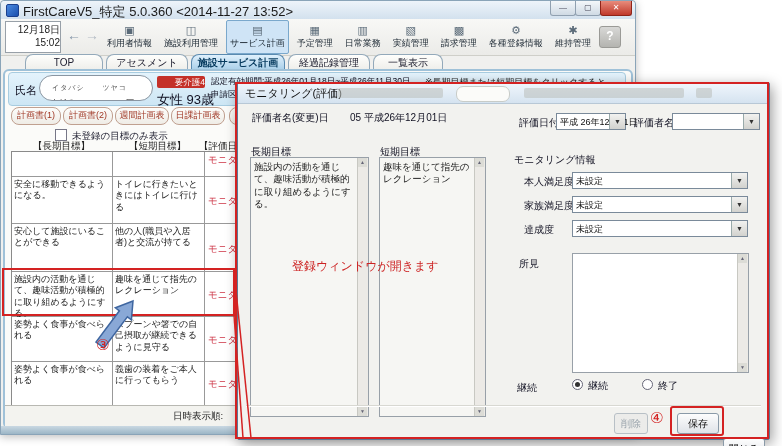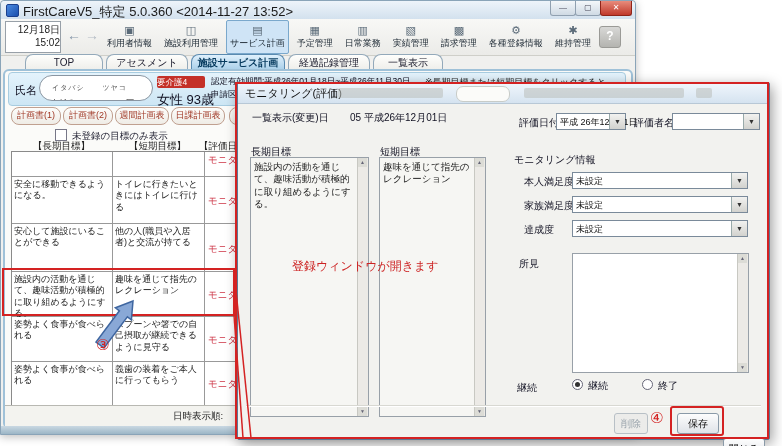--- a/index.html
+++ b/index.html
@@ -49,21 +49,21 @@
   #patient-bar{position:absolute;left:3px;top:1px;width:616px;height:32px;border:1px solid #a8cce0;
     border-radius:4px;background:linear-gradient(#e4f3fc,#cde6f4);}
   #lbl-shimei{position:absolute;left:6px;top:10px;font-size:11px;color:#112;}
   #name-capsule{position:absolute;left:30px;top:2px;width:114px;height:26px;background:#fff;
     border:1px solid #8a96a2;border-radius:13px;padding-left:12px;box-sizing:border-box;overflow:hidden;}
   .furi{font-size:7px;color:#555;letter-spacing:1px;display:inline-block;}
   .furi.sei{width:46px;}
   .nm{font-size:11px;color:#111;display:inline-block;line-height:11px;}
   .nm.sei{width:46px;}
   #care-badge{position:absolute;left:148px;top:3px;width:48px;height:12px;background:#c43028;color:#fff;
-    font-size:8.5px;text-align:left;line-height:12px;border-radius:2px;}
+    font-size:8.5px;text-align:right;line-height:12px;border-radius:2px;}
   #sex-age{position:absolute;left:148px;top:18px;font-size:13px;color:#112;}
   #cert-line{position:absolute;left:202px;top:3px;font-size:8.5px;color:#112;white-space:nowrap;}
   #appl-line{position:absolute;left:202px;top:16px;font-size:8.5px;color:#112;white-space:nowrap;}
   #blur-pill{position:absolute;left:380px;top:14px;width:30px;height:13px;background:#d6d6d2;border-radius:7px;opacity:.85;}
   #goal-note{position:absolute;left:416px;top:3px;font-size:9px;color:#222;white-space:nowrap;}
   
   .subtab{position:absolute;top:36px;height:16px;border:1px solid #c0a090;border-radius:8px;
     background:linear-gradient(#fdfdfb,#efece6);color:#a03826;font-size:9px;text-align:center;line-height:15px;}
   #sub-0{left:6px;width:48px;}
   #sub-1{left:58px;width:48px;}
@@ -292,21 +292,21 @@
 
   <div id="dialog">
     <div id="dlg-titlebar">
       <div id="dlg-title">モニタリング(評価)</div>
       <div class="blurbox" id="blur-1"></div>
       <div class="blurbox" id="blur-2"></div>
       <div class="blurbox" id="blur-3"></div>
       <div class="blurbox" id="blur-4"></div>
     </div>
 
-    <div class="dlbl" style="left:14px;top:28px;">一覧表示(変更)日</div>
+    <div class="dlbl" style="left:14px;top:28px;">評価者名(変更)日</div>
     <div class="dlbl" style="left:112px;top:28px;">05 平成26年12月01日</div>
 
     <div class="dlbl" style="left:281px;top:33px;">評価日付</div>
     <div class="combo" id="cmb-evaldate">
       <span class="val">平成 26年12月01日</span>
       <span class="arr">▼</span>
     </div>
 
     <div class="dlbl" style="left:396px;top:33px;">評価者名</div>
     <div class="combo" id="cmb-evaluator">

